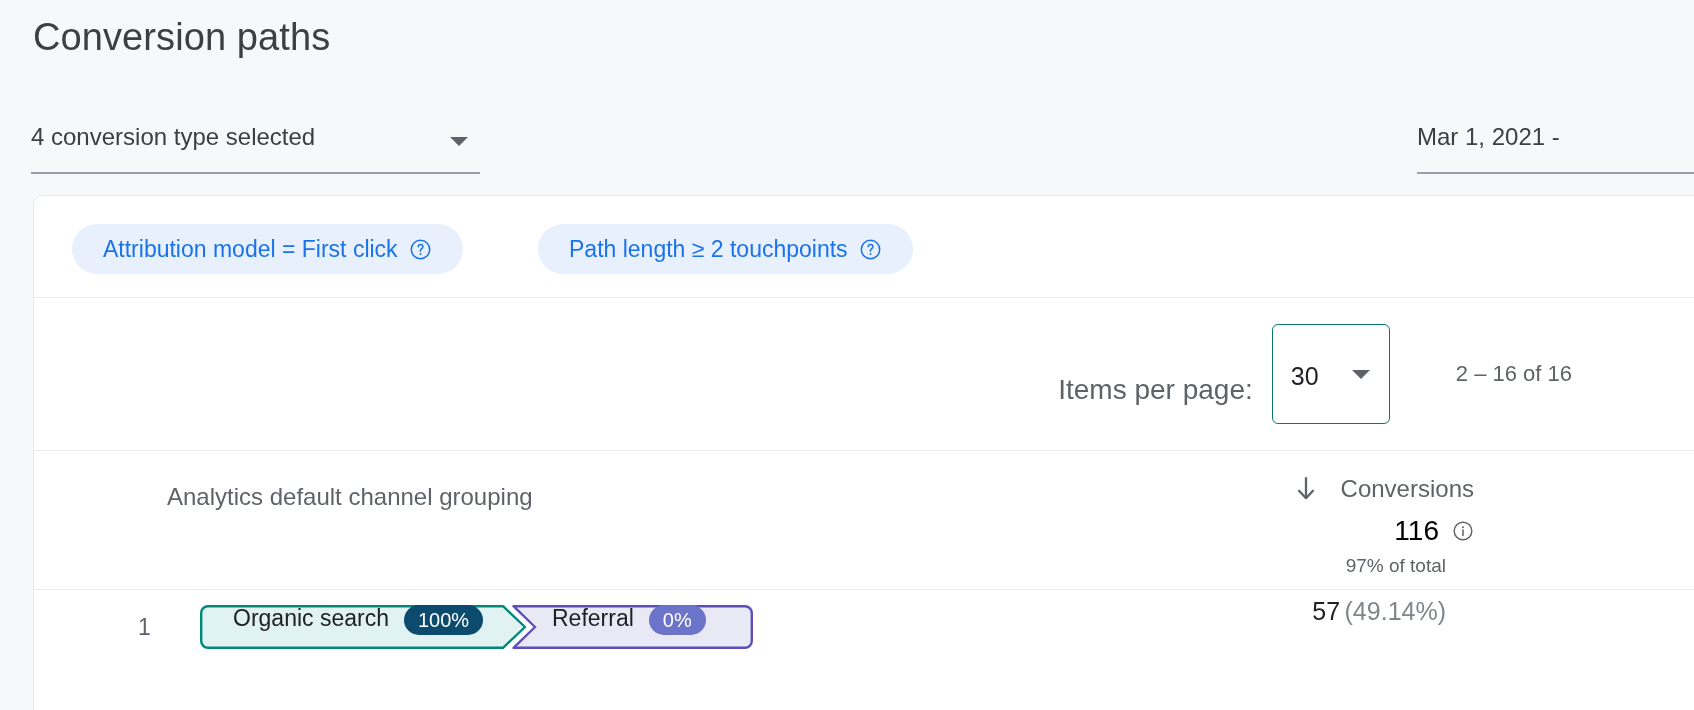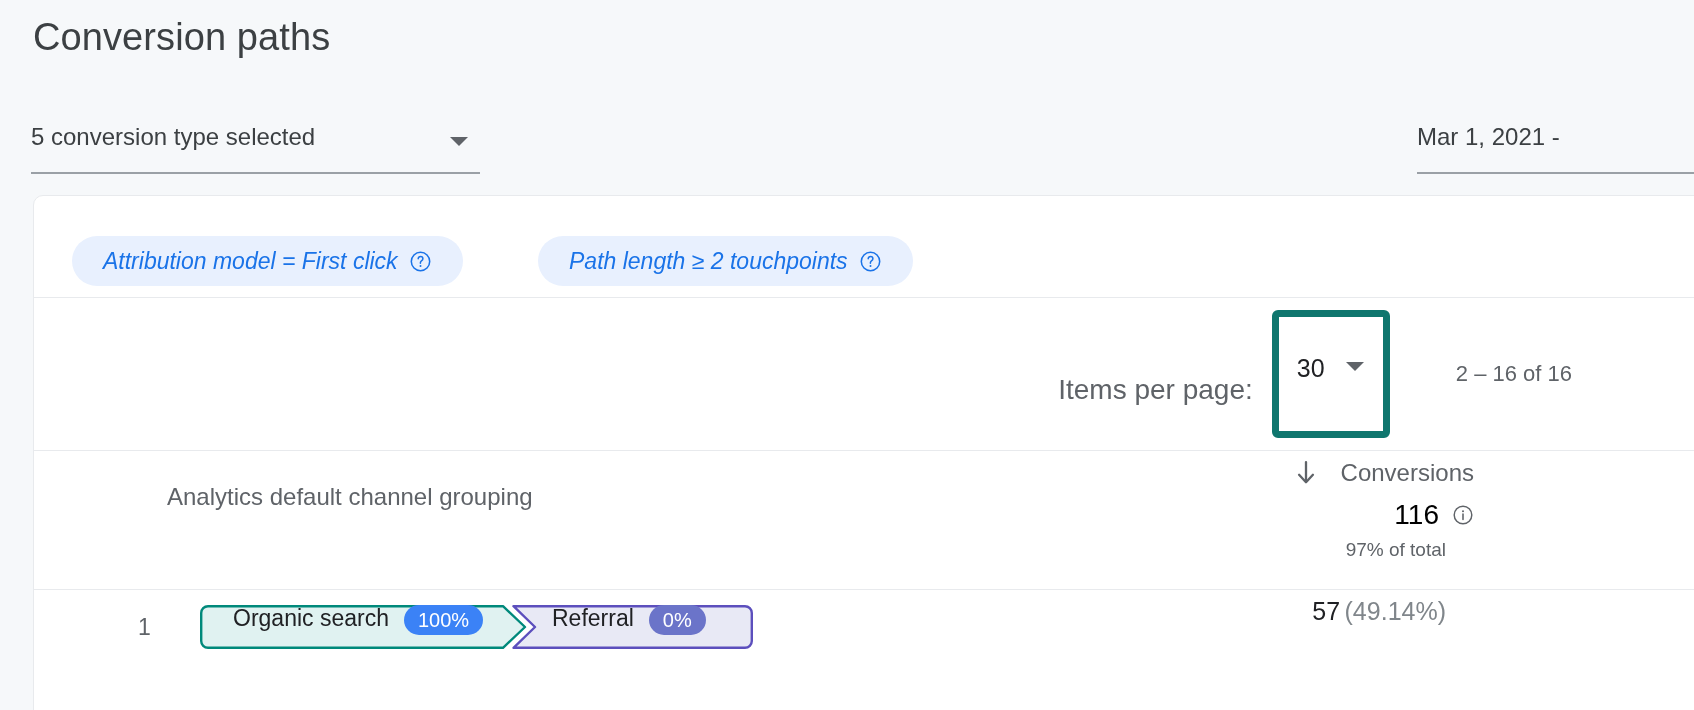--- a/index.html
+++ b/index.html
@@ -102,30 +102,29 @@
   }
 
   
   .chips-row {
     position: relative;
     height: 101px;
     border-bottom: 1px solid #e8eaed;
   }
   .chip {
     position: absolute;
-    top: 40px;
+    top: 28px;
     height: 50px;
     background: #e8f0fe;
     border-radius: 25px;
     display: flex;
     align-items: center;
     padding: 0 31px;
     box-sizing: border-box;
     cursor: pointer;
-    font-style: italic;
   }
   .chip-text {
     font-size: 23px;
     color: #1a73e8;
     white-space: nowrap;
     line-height: 28px;
   }
   .chip-help {
     margin-left: 11px;
     display: inline-flex;
@@ -151,22 +150,22 @@
   .items-per-page-label {
     font-size: 28px;
     color: #5f6368;
     white-space: nowrap;
     margin-right: 19px;
     line-height: 26px;
     margin-top: 32px;
   }
   .ipp-select {
     width: 118px;
-    height: 128px;
-    border: 7px solid #0f766e;
+    height: 100px;
+    border: 1px solid #0f766e;
     border-radius: 6px;
     box-sizing: border-box;
     position: relative;
     cursor: pointer;
     text-align: center;
   }
   .ipp-value {
     position: absolute;
     left: 18px;
     top: 37px;
@@ -199,21 +198,21 @@
     top: 32px;
     font-size: 24px;
     color: #5f6368;
     white-space: nowrap;
     line-height: 28px;
     cursor: pointer;
   }
   .th-metric {
     position: absolute;
     left: 1150px;
-    top: 2px;
+    top: 18px;
     width: 290px;
     text-align: right;
   }
   .th-metric-top {
     display: flex;
     align-items: center;
     justify-content: flex-end;
     height: 40px;
     cursor: pointer;
   }
@@ -337,21 +336,21 @@
   }
 </style>
 </head>
 <body>
 
 <div class="page">
 
   <div class="page-title">Conversion paths</div>
 
   <div class="conv-select">
-    <span class="conv-select-label">5 conversion type selected</span>
+    <span class="conv-select-label">4 conversion type selected</span>
     <span class="caret conv-caret"></span>
   </div>
 
   <div class="date-range">
     <div class="date-range-label">Mar 1, 2021 -</div>
   </div>
 
   <div class="card">
 
     <div class="chips-row">
@@ -422,21 +421,21 @@
       <div class="row-index">1</div>
 
       <div class="path">
 
         <div class="path-step" style="width: 327px; padding-left: 33px; padding-right: 42px;">
           <svg class="step-svg" width="327" height="44" viewBox="0 0 327 44" aria-hidden="true">
             <path d="M8 1.2 H303 L325 22 L303 42.8 H8 A6.8 6.8 0 0 1 1.2 36 V8 A6.8 6.8 0 0 1 8 1.2 Z" fill="#e0f2f1" stroke="#00897b" stroke-width="2.4" stroke-linejoin="round"></path>
           </svg>
           <span class="step-content">
             <span class="step-label">Organic search</span>
-            <span class="step-badge" style="background:#3b82f6;">100%</span>
+            <span class="step-badge" style="background:#0c4a6e;">100%</span>
           </span>
         </div>
 
         <div class="path-step" style="width: 241px; margin-left: -15px; padding-left: 40px; padding-right: 44px;">
           <svg class="step-svg" width="241" height="44" viewBox="0 0 241 44" aria-hidden="true">
             <path d="M1.5 1.2 H233 A6.8 6.8 0 0 1 239.8 8 V36 A6.8 6.8 0 0 1 233 42.8 H1.5 L23 22 Z" fill="#e8e9f5" stroke="#5c4fbd" stroke-width="2.4" stroke-linejoin="round"></path>
           </svg>
           <span class="step-content">
             <span class="step-label">Referral</span>
             <span class="step-badge" style="background:#6b74c9;">0%</span>

